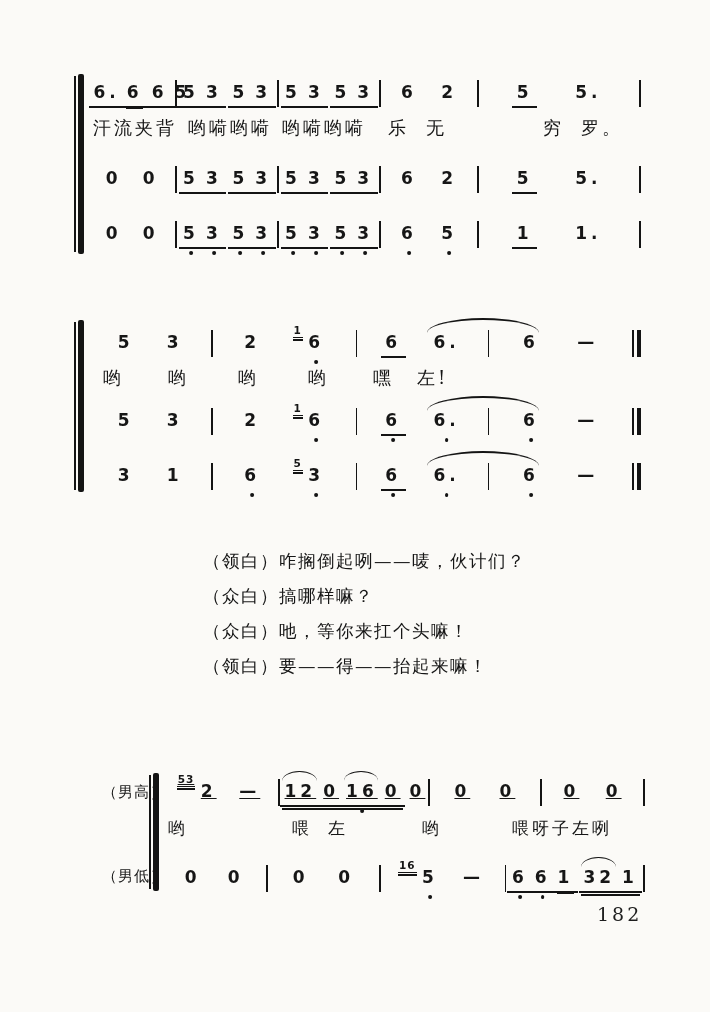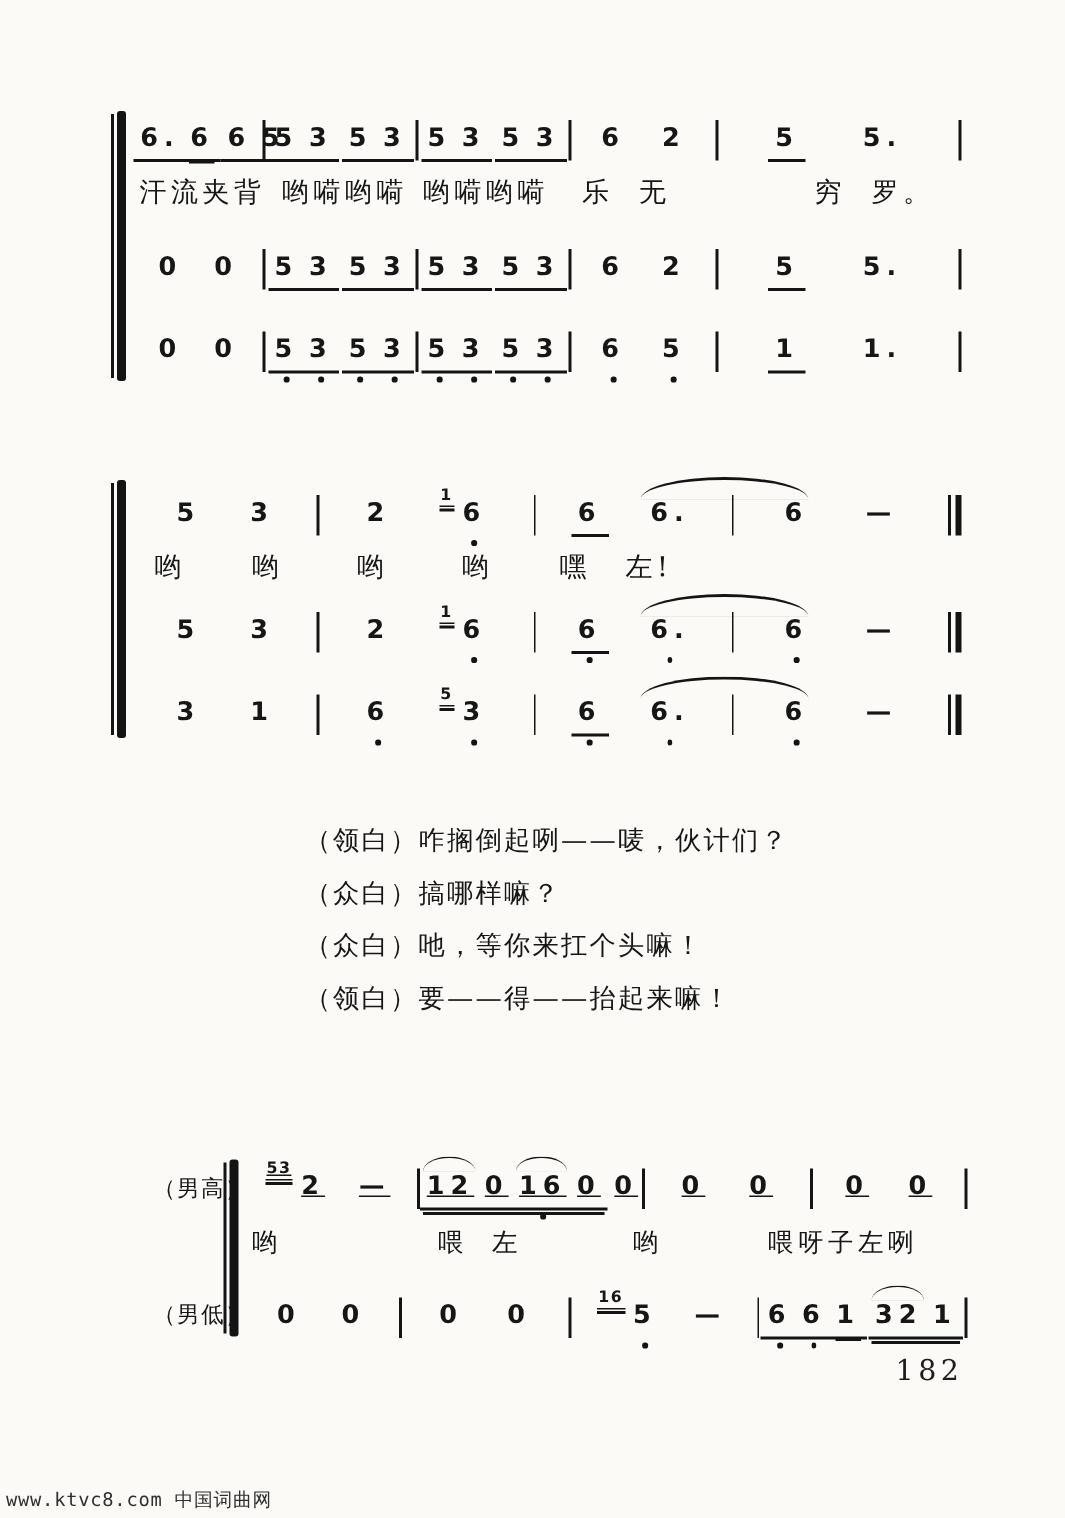--- a/index.html
+++ b/index.html
@@ -473,15 +473,14 @@
           <span class="grp u2">
             <span class="note tie">32</span>
             <span class="note">1</span>
           </span>
         </span>
         <span class="bar"></span>
       </div>
   </div>
 
   <div class="pagenum">182</div>
-  <div class="watermark">www.ktvc8.com 中国词曲网</div>
 
 </div>
 
 </body></html>

